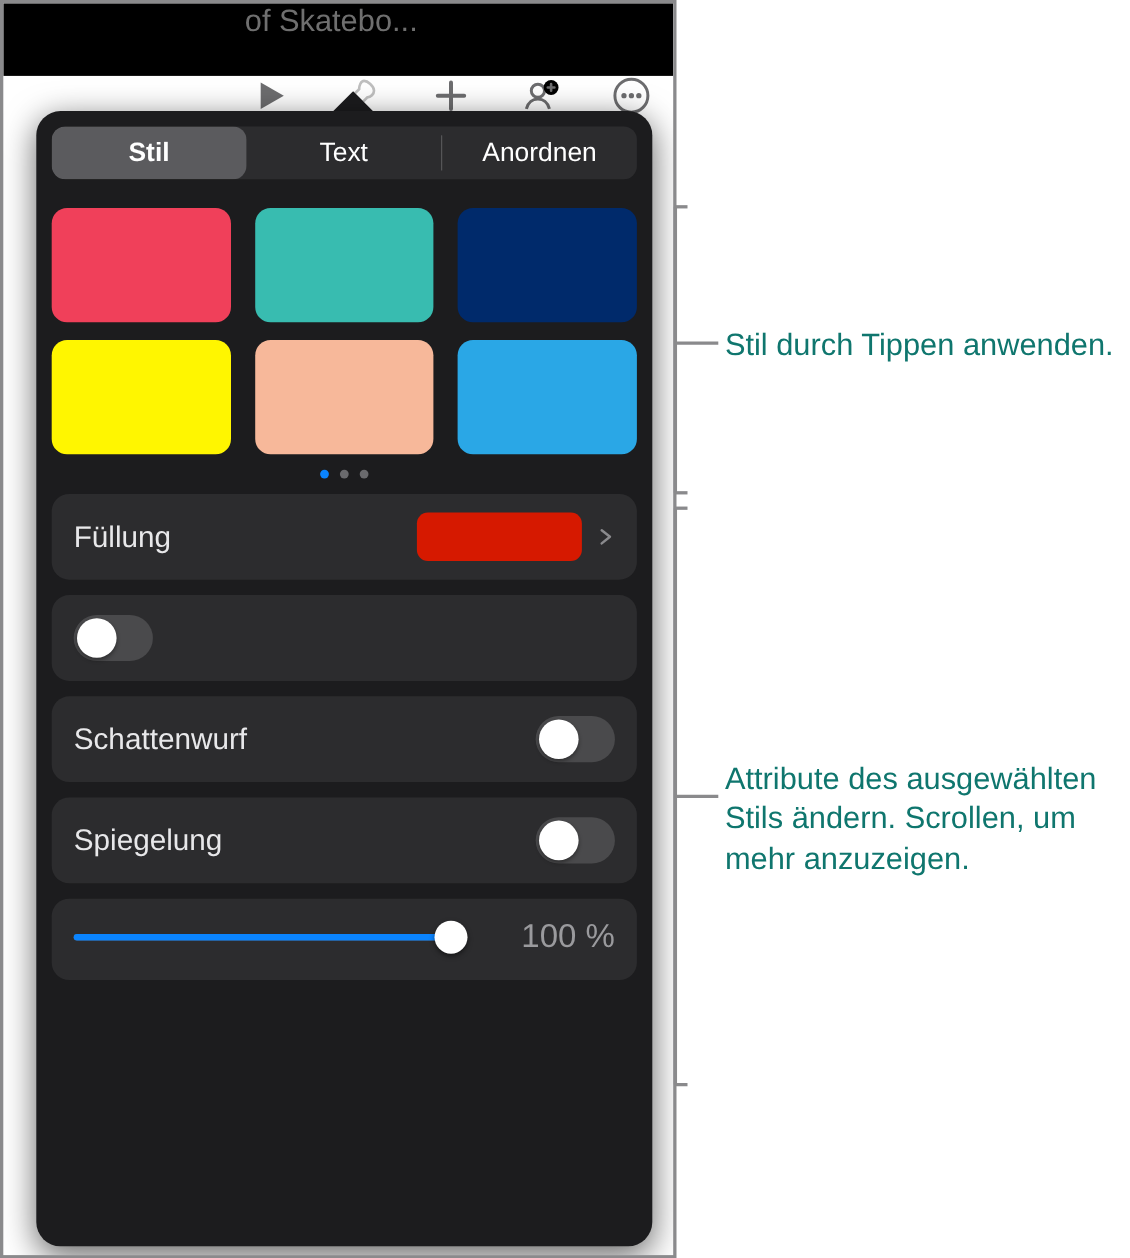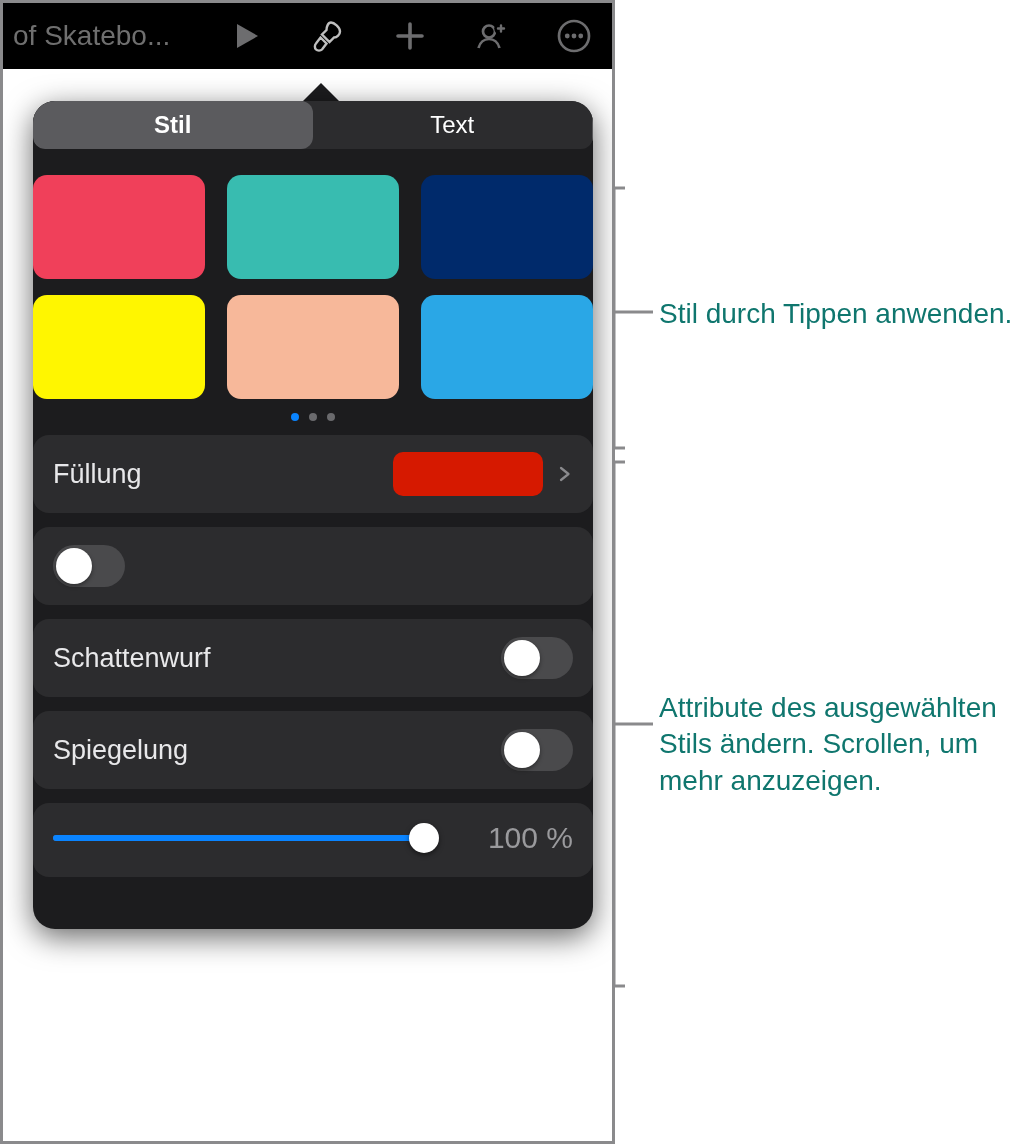--- a/index.html
+++ b/index.html
@@ -21,20 +21,21 @@
     overflow: hidden;
   }
   .toolbar {
     height: 66px;
     background: #000;
     display: flex;
     align-items: center;
     color: #b0b0b0;
     padding: 0 10px;
     gap: 34px;
+    flex-direction: column;
   }
   .doc-title {
     color: #6f6f6f;
     font-size: 28px;
     flex: 0 0 auto;
     white-space: nowrap;
     width: 170px;
     overflow: hidden;
   }
   .toolbar-icons {
@@ -57,22 +58,23 @@
   .arrow {
     width: 0; height: 0;
     border-left: 18px solid transparent;
     border-right: 18px solid transparent;
     border-bottom: 18px solid #1c1c1e;
     margin-left: 270px;
   }
   .popover {
     background: #1c1c1e;
     border-radius: 22px;
+    padding: 14px;
     box-shadow: 0 8px 30px rgba(0,0,0,.6);
-    height: 828px;
+    height: 1032px;
     overflow: hidden;
   }
 
   .seg {
     display: flex;
     background: #2c2c2e;
     border-radius: 12px;
     height: 48px;
     overflow: hidden;
   }
@@ -231,20 +233,21 @@
   </div>
 
   <div class="popover-wrap">
     <div class="arrow"></div>
     <div class="popover">
 
       <div class="seg">
         <div class="seg-item active">Stil</div>
         <div class="seg-item">Text</div>
         <div class="seg-div"></div>
+        <div class="seg-item">Anordnen</div>
       </div>
 
       <div class="swatches">
         <div class="swatch" style="background:#f0405a"></div>
         <div class="swatch" style="background:#38bcb0"></div>
         <div class="swatch" style="background:#002a6b"></div>
         <div class="swatch" style="background:#fff600"></div>
         <div class="swatch" style="background:#f7b89a"></div>
         <div class="swatch" style="background:#2aa7e6"></div>
       </div>

